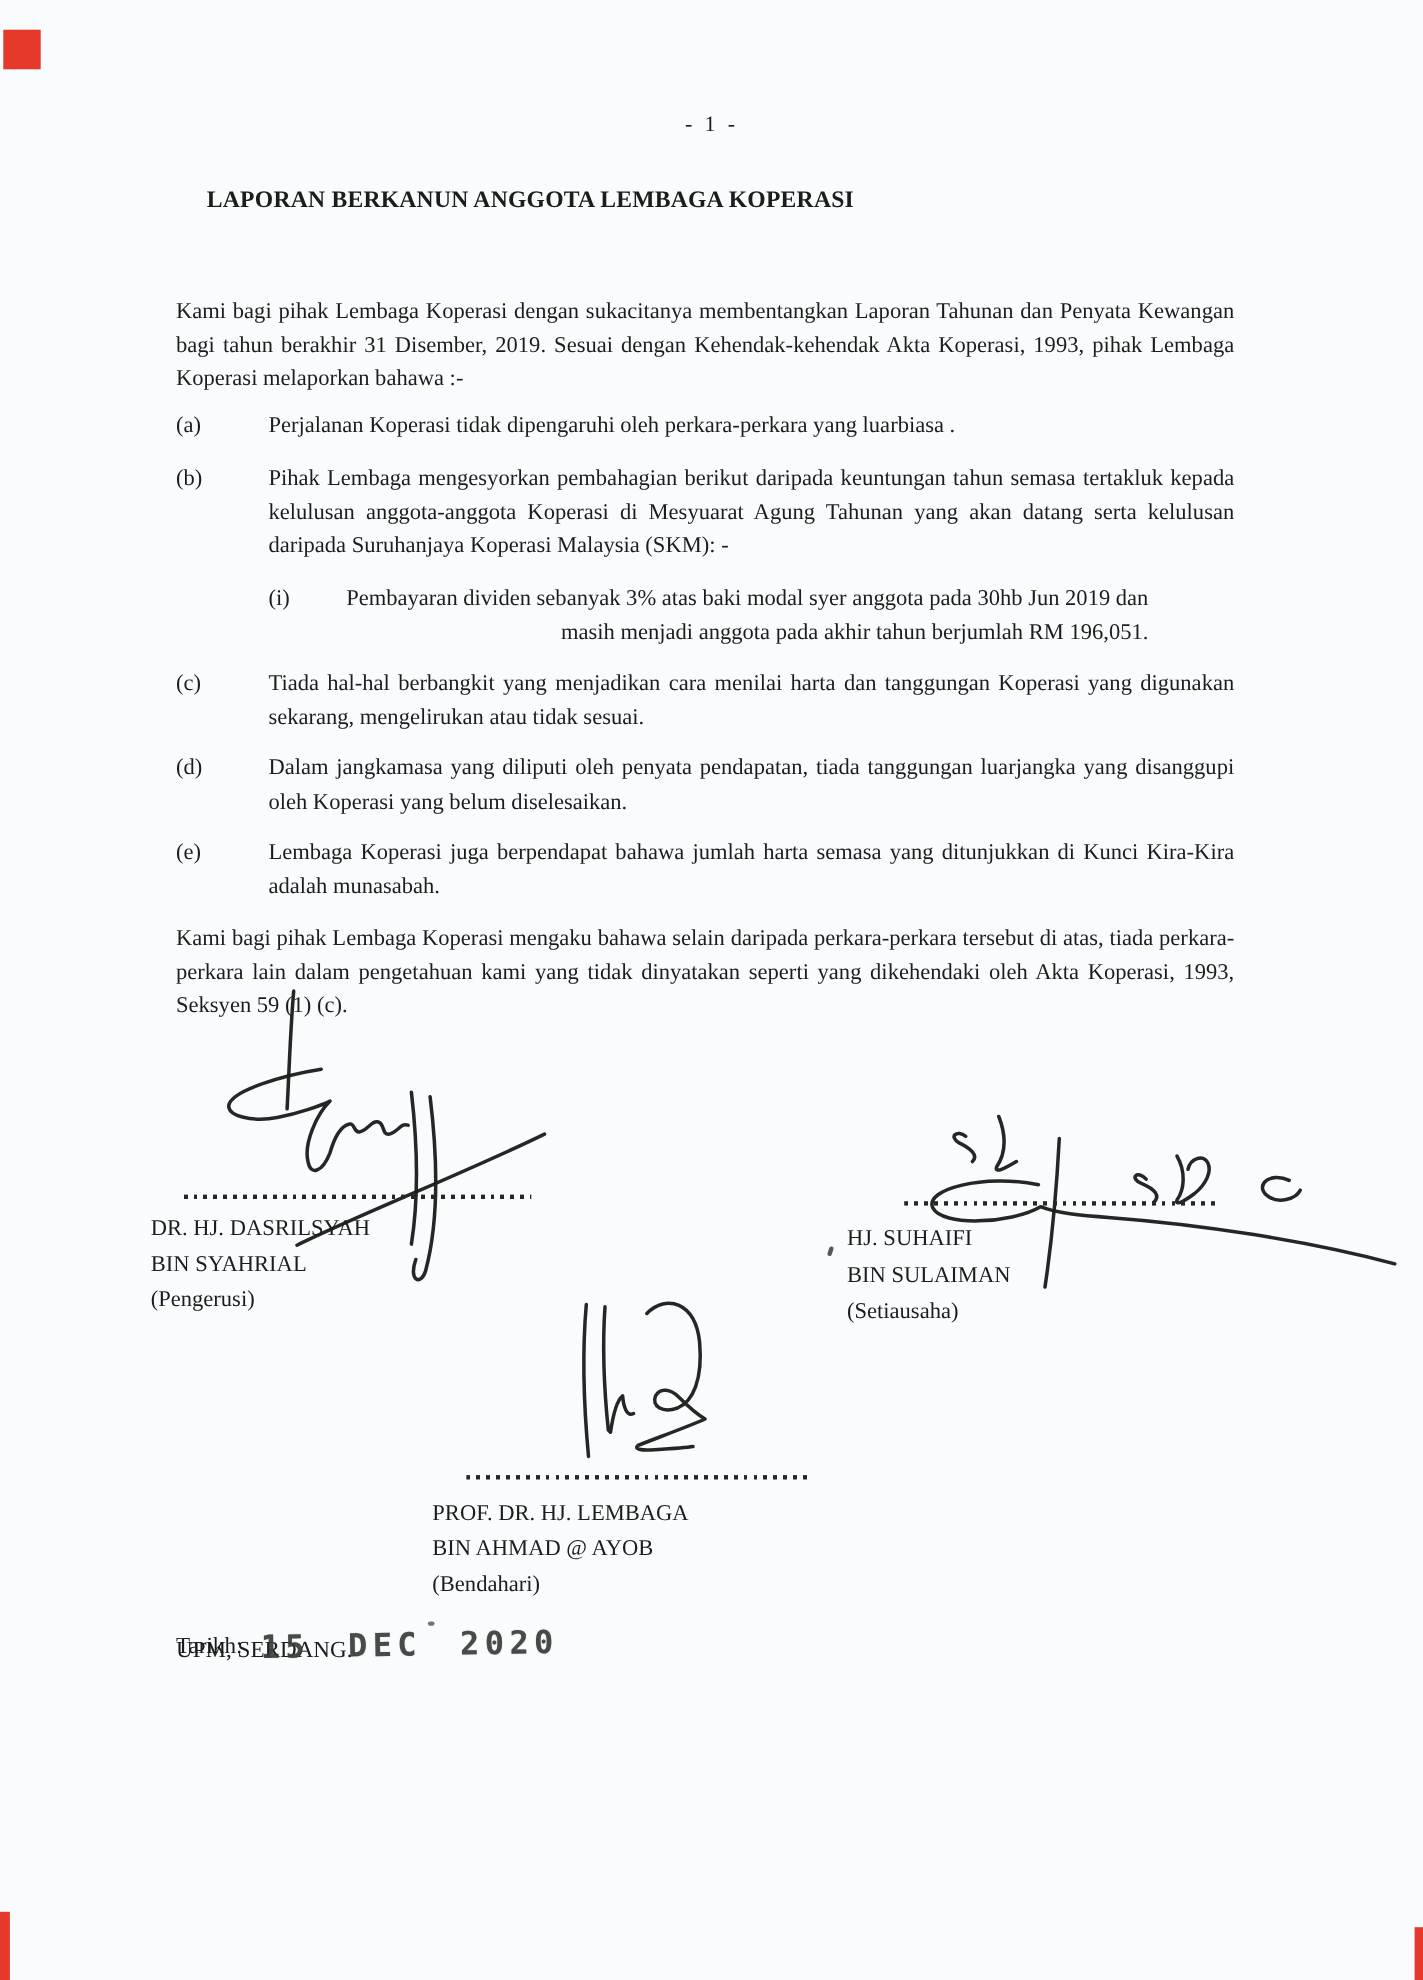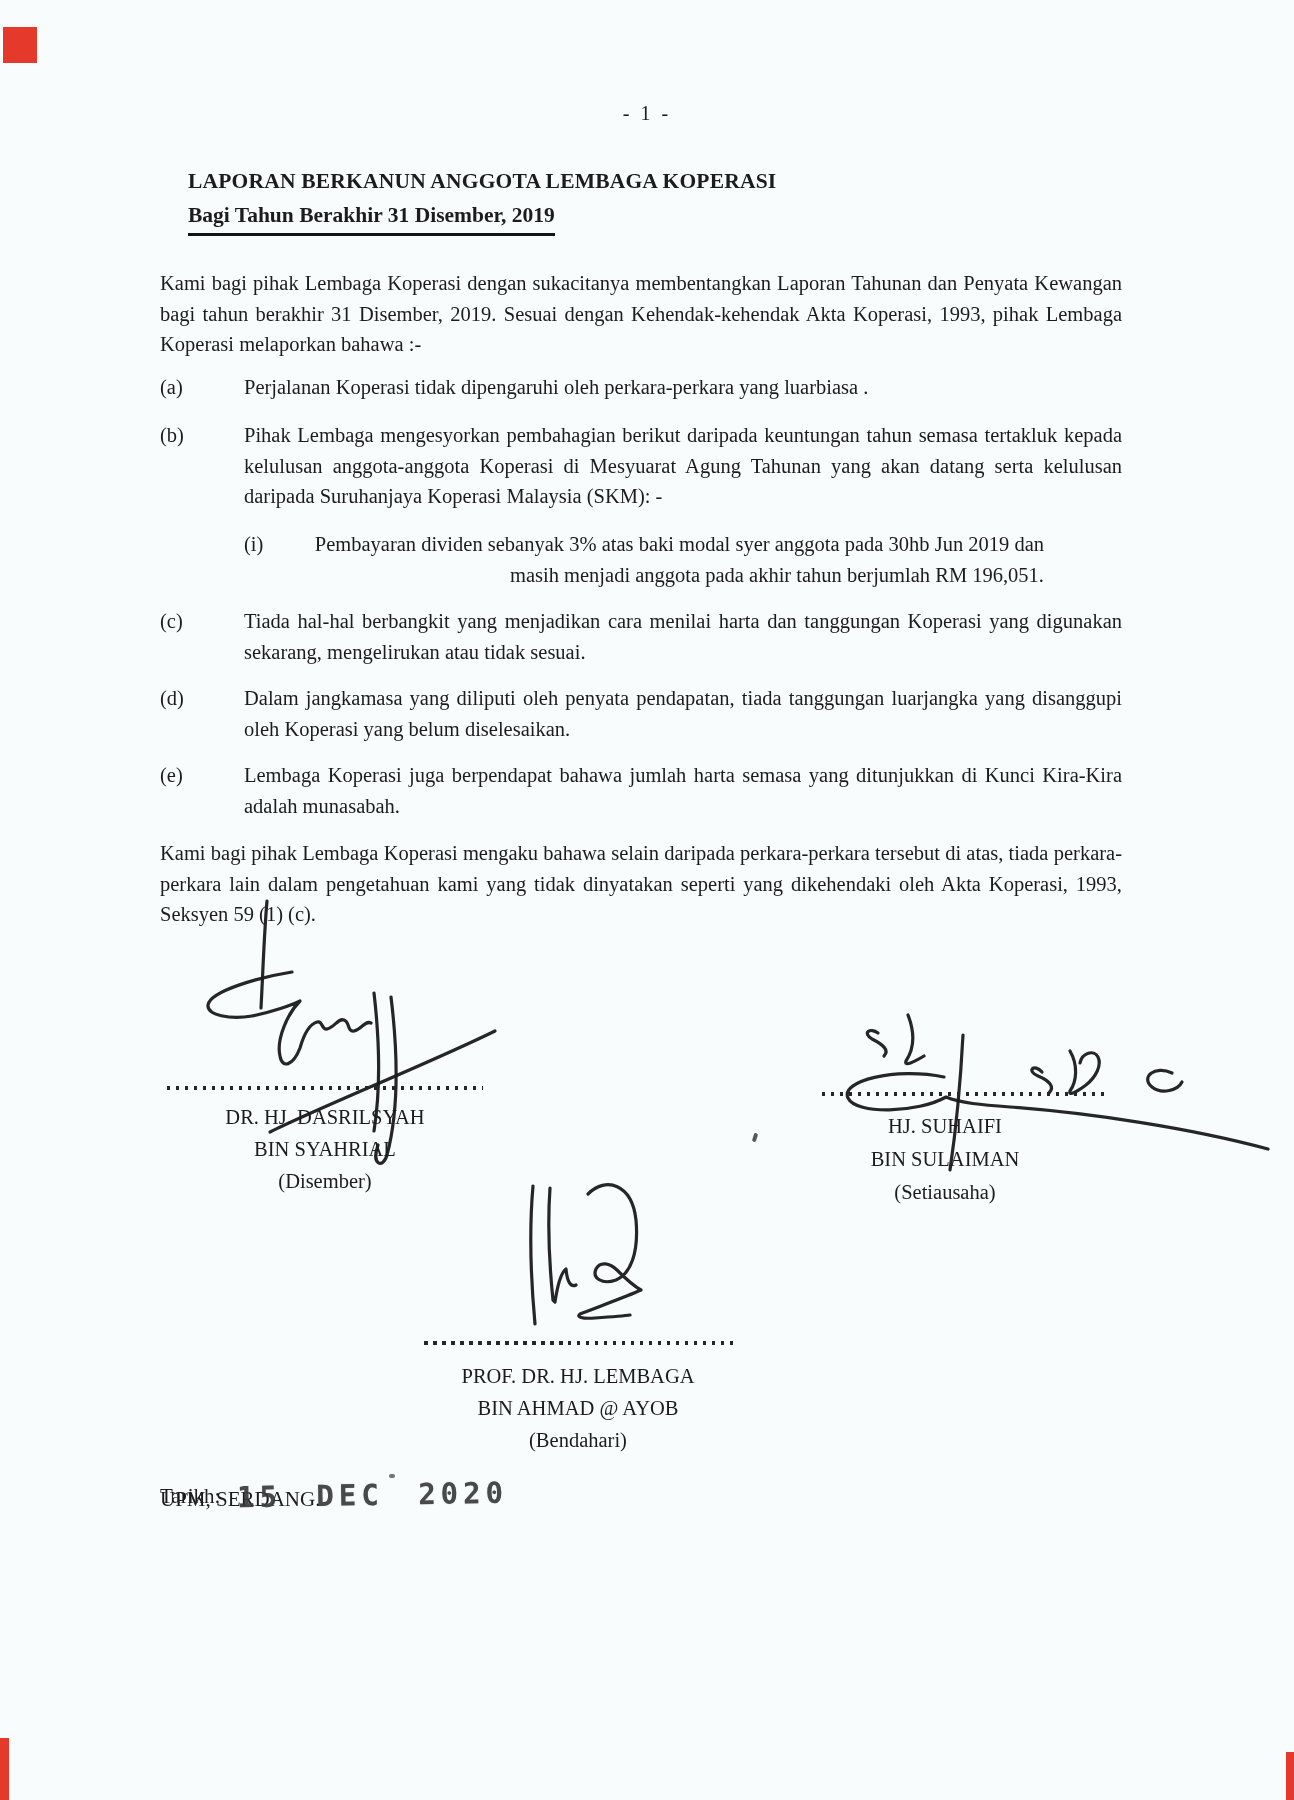--- a/index.html
+++ b/index.html
@@ -28,21 +28,21 @@
   .item.sub .text{margin-left:70px;text-align:right;}
   .item-a{top:372px;} .item-b{top:420px;} .item-i{top:529px;}
   .item-c{top:606px;} .item-d{top:683px;} .item-e{top:760px;}
 
   .dotline{position:absolute;height:3.5px;
     background-image:repeating-linear-gradient(90deg,#262626 0 3.5px,transparent 3.5px 9px);}
   .dot1{left:167px;top:1086px;width:316px;}
   .dot2{left:822px;top:1092px;width:285px;}
   .dot3{left:424px;top:1341px;width:310px;}
 
-  .sig-names{position:absolute;text-align:center;font-size:20.5px;line-height:32px;}
+  .sig-names{position:absolute;font-size:20.5px;line-height:32px;}
   .names1{left:137px;top:1101px;width:376px;}
   .names2{left:770px;top:1110px;width:350px;line-height:33px;}
   .names3{left:393px;top:1360px;width:370px;}
 
   .sig{position:absolute;}
   .sig path{stroke:#1a1a1a;stroke-width:3.2;fill:none;stroke-linecap:round;stroke-linejoin:round;opacity:.95;}
 
   .upm{left:160px;top:1448px;font-size:21px;margin-top:39px;}
   .tarikh{left:160px;top:1484px;font-size:21px;}
   .stamp{
@@ -72,21 +72,20 @@
   <div class="red-mark red-tl"></div>
   <div class="red-mark red-bl"></div>
   <div class="red-mark red-br"></div>
   <div class="speck speck1"></div>
   <div class="speck speck2"></div>
 
   <div class="txt page-number">- 1 -</div>
 
   <div class="txt title-block">
     <div class="doc-title">LAPORAN BERKANUN ANGGOTA LEMBAGA KOPERASI</div>
-    <div><span class="doc-subtitle">Bagi Tahun Berakhir 31 Disember, 2019</span></div>
   </div>
 
   <div class="txt body-text justify intro">Kami bagi pihak Lembaga Koperasi dengan sukacitanya membentangkan Laporan Tahunan dan Penyata Kewangan bagi tahun berakhir 31 Disember, 2019. Sesuai dengan Kehendak-kehendak Akta Koperasi, 1993, pihak Lembaga Koperasi melaporkan bahawa :-</div>
 
   <div class="item body-text item-a">
     <span class="label">(a)</span>
     <div class="text">Perjalanan Koperasi tidak dipengaruhi oleh perkara-perkara yang luarbiasa .</div>
   </div>
 
   <div class="item body-text item-b">
@@ -123,21 +122,21 @@
              C173,127 171,137 177,136 C185,134 188,125 194,127 C200,129 197,139 204,138
              C212,136 215,127 221,130"></path>
     <path d="M224,100 C229,143 231,194 224,238"></path>
     <path d="M241,104 C247,153 250,213 237,262 C233,276 221,272 228,252"></path>
     <path d="M120,239 C170,214 280,170 345,138"></path>
   </svg>
   <div class="dotline dot1"></div>
   <div class="sig-names names1">
     <div>DR. HJ. DASRILSYAH</div>
     <div>BIN SYAHRIAL</div>
-    <div>(Disember)</div>
+    <div>(Pengerusi)</div>
   </div>
 
   <svg class="sig" style="left:800px;top:1003px;" width="490" height="260" viewBox="0 0 490 260">
     <path d="M78,30 C70,24 62,30 72,36 C82,41 90,47 84,53"></path>
     <path d="M108,12 C115,30 114,46 106,58 C104,64 114,59 124,53"></path>
     <path d="M163,32 C161,70 157,120 150,167"></path>
     <path d="M144,74 C95,64 40,78 48,95 C56,112 118,110 146,94 C160,100 182,102 210,104
              C290,110 390,125 468,146"></path>
     <path d="M242,69 C234,60 226,68 238,73 C250,78 255,84 249,90"></path>
     <path d="M270,48 C278,62 277,78 270,88 C268,94 278,88 286,82 C296,74 302,62 298,54 C294,46 282,50 280,60"></path>

